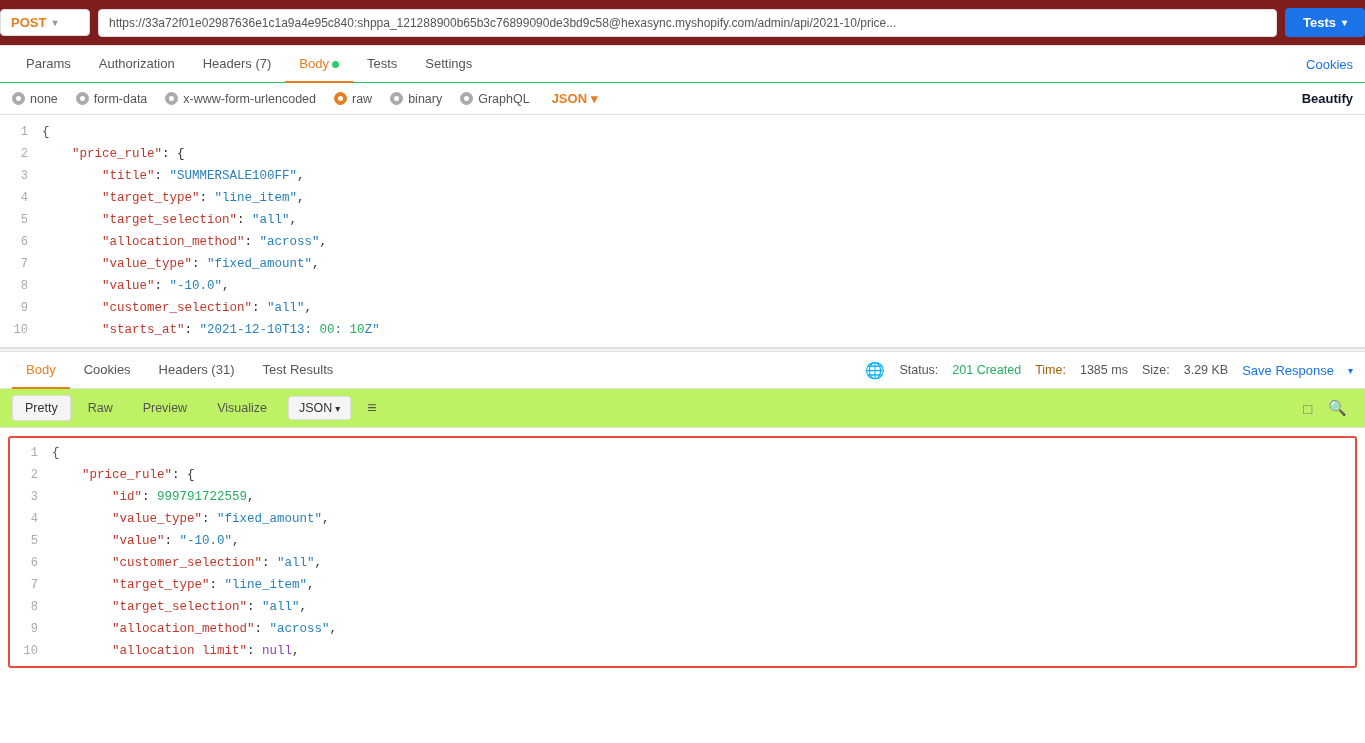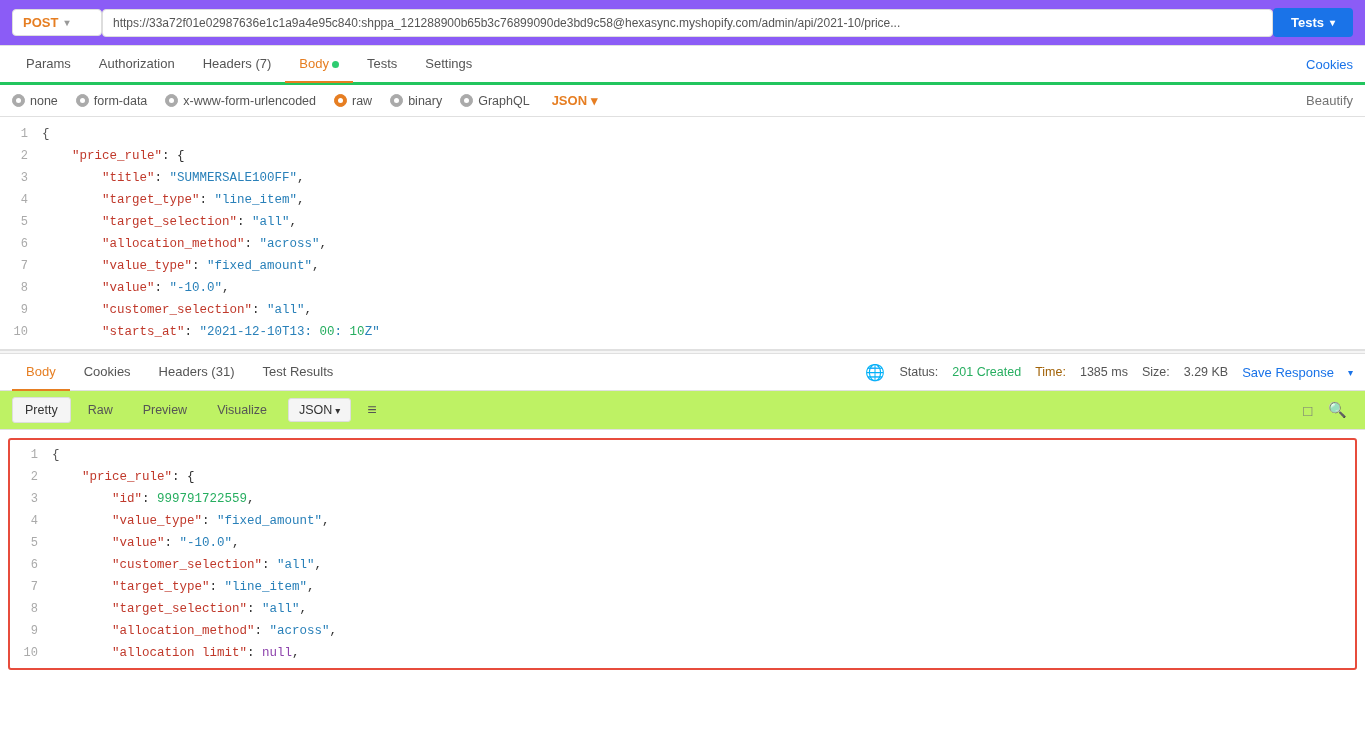--- a/index.html
+++ b/index.html
@@ -7,23 +7,24 @@
       font-family: -apple-system, BlinkMacSystemFont, 'Segoe UI', sans-serif;
       font-size: 13px;
       background: #fff;
       color: #333;
     }
 
     
     .top-bar {
       display: flex;
       align-items: center;
-      padding: 8px 12px;
+      padding: 8px 0;
       border-bottom: 1px solid #e0e0e0;
-      background: #8b5cf6;
+      gap: 8px;
+      background: #7f1d1d;
     }
     .method-select {
       display: flex;
       align-items: center;
       background: #fff;
       border: 1px solid #ddd;
       border-radius: 4px;
       padding: 5px 10px;
       font-weight: 600;
       font-size: 13px;
@@ -63,21 +64,21 @@
     }
     .send-btn .chevron {
       font-size: 10px;
     }
 
     
     .req-tabs {
       display: flex;
       align-items: center;
       padding: 0 12px;
-      border-bottom: 3px solid #22c55e;
+      border-bottom: 1px solid #22c55e;
       background: #fff;
     }
     .req-tabs .tab {
       padding: 10px 14px;
       font-size: 13px;
       color: #555;
       cursor: pointer;
       border-bottom: 2px solid transparent;
       margin-bottom: -1px;
     }
@@ -156,23 +157,24 @@
       align-items: center;
       gap: 4px;
       font-size: 13px;
       font-weight: 600;
       color: #e67e22;
       cursor: pointer;
       margin-left: 4px;
     }
     .beautify-link {
       margin-left: auto;
-      color: #737373;
-      font-size: 13px;
-      cursor: pointer;
+      color: #0f172a;
+      font-size: 13px;
+      cursor: pointer;
+      font-weight: bold;
     }
 
     
     .code-editor {
       background: #fff;
       border-bottom: 1px solid #e0e0e0;
       font-family: 'Courier New', Courier, monospace;
       font-size: 12.5px;
       padding: 6px 0;
       min-height: 220px;

